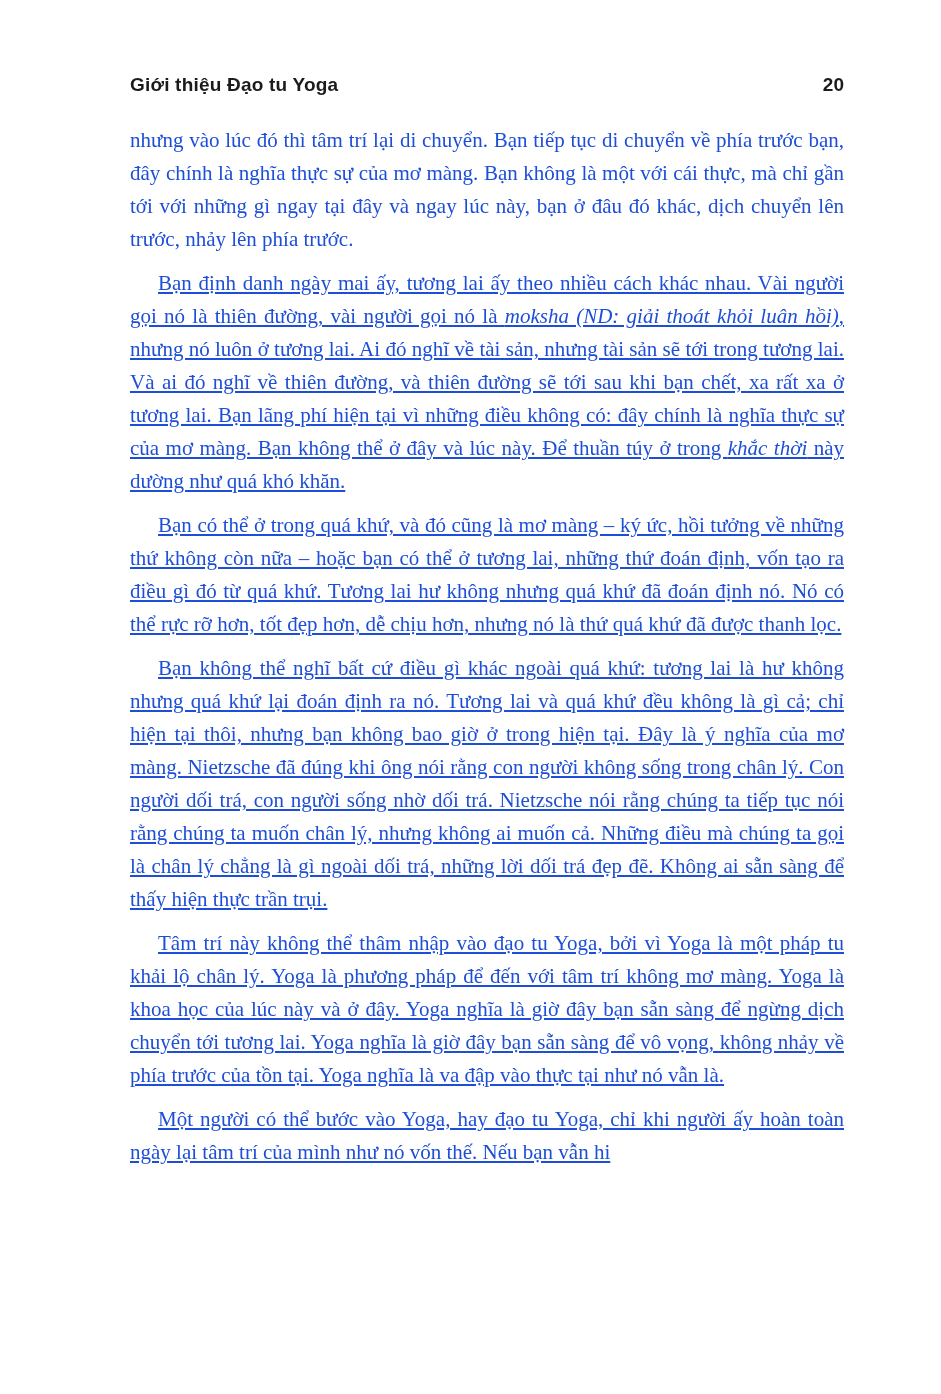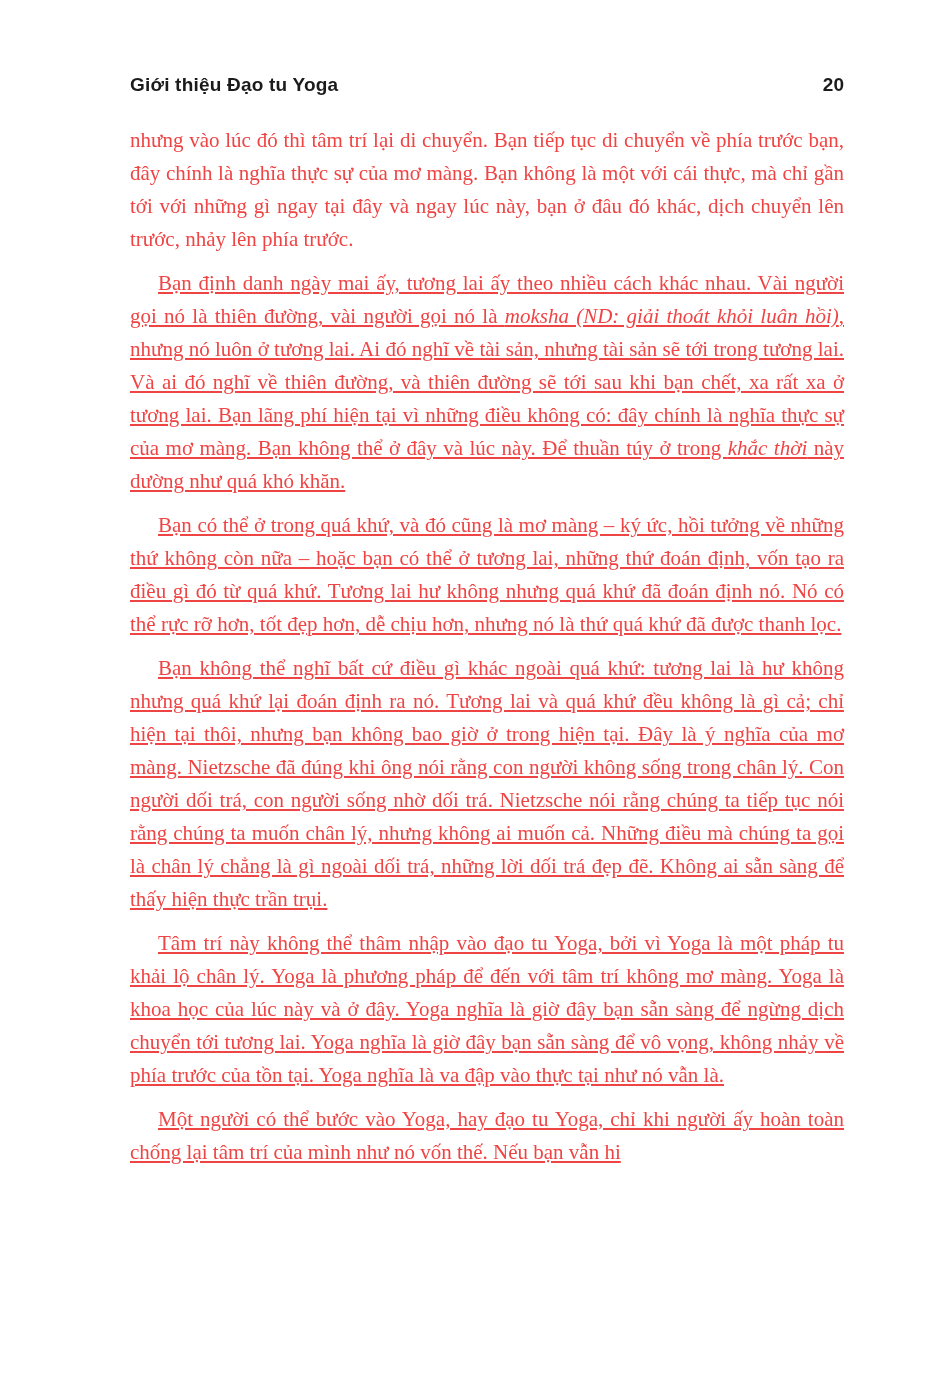--- a/index.html
+++ b/index.html
@@ -32,21 +32,21 @@
     letter-spacing: 0.2px;
   }
   .page-number {
     font-weight: 700;
   }
   .content p.para {
     margin: 0 0 11px 0;
     font-size: 21px;
     line-height: 33px;
     text-align: justify;
-    color: #ef4444;
+    color: #1d4ed8;
   }
   .content p.para.indent {
     text-indent: 28px;
     text-decoration: underline;
   }
   .content p.para:last-child {
     margin-bottom: 0;
   }
   .content em {
     font-style: italic;
@@ -59,15 +59,15 @@
   <div class="page-header">
     <span class="running-title">Giới thiệu Đạo tu Yoga</span>
     <span class="page-number">20</span>
   </div>
   <div class="content" id="body-container">
       <p class="para"><span>nhưng vào lúc đó thì tâm trí lại di chuyển. Bạn tiếp tục di chuyển về phía trước bạn, đây chính là nghĩa thực sự của mơ màng. Bạn không là một với cái thực, mà chỉ gần tới với những gì ngay tại đây và ngay lúc này, bạn ở đâu đó khác, dịch chuyển lên trước, nhảy lên phía trước.</span></p>
       <p class="para indent"><span>Bạn định danh ngày mai ấy, tương lai ấy theo nhiều cách khác nhau. Vài người gọi nó là thiên đường, vài người gọi nó là </span><em>moksha (ND: giải thoát khỏi luân hồi)</em><span>, nhưng nó luôn ở tương lai. Ai đó nghĩ về tài sản, nhưng tài sản sẽ tới trong tương lai. Và ai đó nghĩ về thiên đường, và thiên đường sẽ tới sau khi bạn chết, xa rất xa ở tương lai. Bạn lãng phí hiện tại vì những điều không có: đây chính là nghĩa thực sự của mơ màng. Bạn không thể ở đây và lúc này. Để thuần túy ở trong </span><em>khắc thời</em><span> này dường như quá khó khăn.</span></p>
       <p class="para indent"><span>Bạn có thể ở trong quá khứ, và đó cũng là mơ màng – ký ức, hồi tưởng về những thứ không còn nữa – hoặc bạn có thể ở tương lai, những thứ đoán định, vốn tạo ra điều gì đó từ quá khứ. Tương lai hư không nhưng quá khứ đã đoán định nó. Nó có thể rực rỡ hơn, tốt đẹp hơn, dễ chịu hơn, nhưng nó là thứ quá khứ đã được thanh lọc.</span></p>
       <p class="para indent"><span>Bạn không thể nghĩ bất cứ điều gì khác ngoài quá khứ: tương lai là hư không nhưng quá khứ lại đoán định ra nó. Tương lai và quá khứ đều không là gì cả; chỉ hiện tại thôi, nhưng bạn không bao giờ ở trong hiện tại. Đây là ý nghĩa của mơ màng. Nietzsche đã đúng khi ông nói rằng con người không sống trong chân lý. Con người dối trá, con người sống nhờ dối trá. Nietzsche nói rằng chúng ta tiếp tục nói rằng chúng ta muốn chân lý, nhưng không ai muốn cả. Những điều mà chúng ta gọi là chân lý chẳng là gì ngoài dối trá, những lời dối trá đẹp đẽ. Không ai sẵn sàng để thấy hiện thực trần trụi.</span></p>
       <p class="para indent"><span>Tâm trí này không thể thâm nhập vào đạo tu Yoga, bởi vì Yoga là một pháp tu khải lộ chân lý. Yoga là phương pháp để đến với tâm trí không mơ màng. Yoga là khoa học của lúc này và ở đây. Yoga nghĩa là giờ đây bạn sẵn sàng để ngừng dịch chuyển tới tương lai. Yoga nghĩa là giờ đây bạn sẵn sàng để vô vọng, không nhảy về phía trước của tồn tại. Yoga nghĩa là va đập vào thực tại như nó vẫn là.</span></p>
-      <p class="para indent"><span>Một người có thể bước vào Yoga, hay đạo tu Yoga, chỉ khi người ấy hoàn toàn chống lại tâm trí của mình như nó vốn thế. Nếu bạn vẫn hi</span></p>
+      <p class="para indent"><span>Một người có thể bước vào Yoga, hay đạo tu Yoga, chỉ khi người ấy hoàn toàn ngày lại tâm trí của mình như nó vốn thế. Nếu bạn vẫn hi</span></p>
     </div>
 </div>
 
 </body></html>

